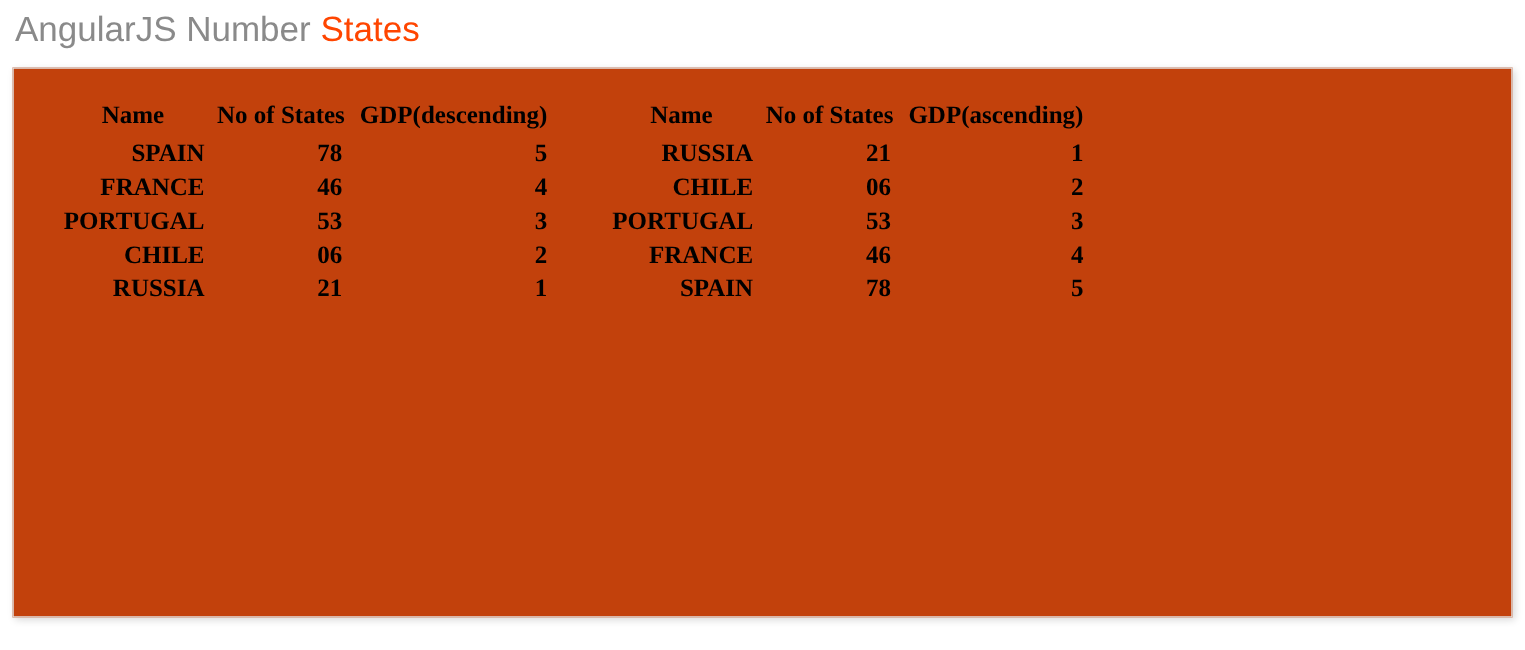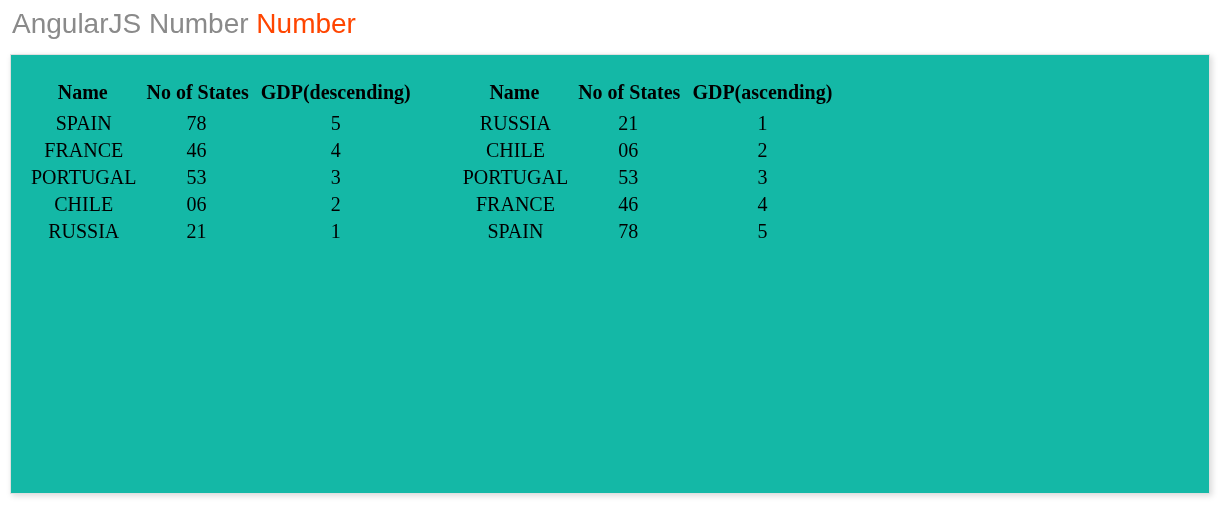--- a/index.html
+++ b/index.html
@@ -18,22 +18,22 @@
       font-weight: 400;
       color: #8a8a8a;
       margin-bottom: 14px;
       padding-left: 2px;
     }
     .page-title .highlight {
       color: #ff4500;
     }
     .panel {
       border: 1px solid #e0e0e0;
-      background: #14b8a6;
-      padding: 24px 14px;
+      background: #c2410c;
+      padding: 24px 34px;
       min-height: 440px;
       box-shadow: 2px 2px 6px rgba(0,0,0,0.15);
     }
     .tables-row {
       display: flex;
       gap: 40px;
     }
     .data-table {
       border-collapse: collapse;
       font-family: Georgia, "Times New Roman", serif;
@@ -41,37 +41,38 @@
       color: #000000;
     }
     .data-table th {
       font-weight: 700;
       text-align: center;
       padding: 2px 6px 6px 6px;
       white-space: nowrap;
     }
     .data-table td {
       padding: 2px 6px;
-      text-align: center;
+      text-align: right;
       vertical-align: top;
       white-space: nowrap;
+      font-weight: bold;
     }
     .data-table td.name-cell {
       padding-right: 4px;
     }
     .data-table td.num-cell {
       padding-right: 8px;
       margin-left: 40px;
     }
   </style>
 </head>
 <body>
 
 <h1 class="page-title">
-  <span>AngularJS Number </span><span class="highlight">Number</span>
+  <span>AngularJS Number </span><span class="highlight">States</span>
 </h1>
 
 <div class="panel">
   <div class="tables-row">
 
     <table class="data-table">
       <thead>
         <tr>
           <th>Name</th>
           <th>No of States</th>

